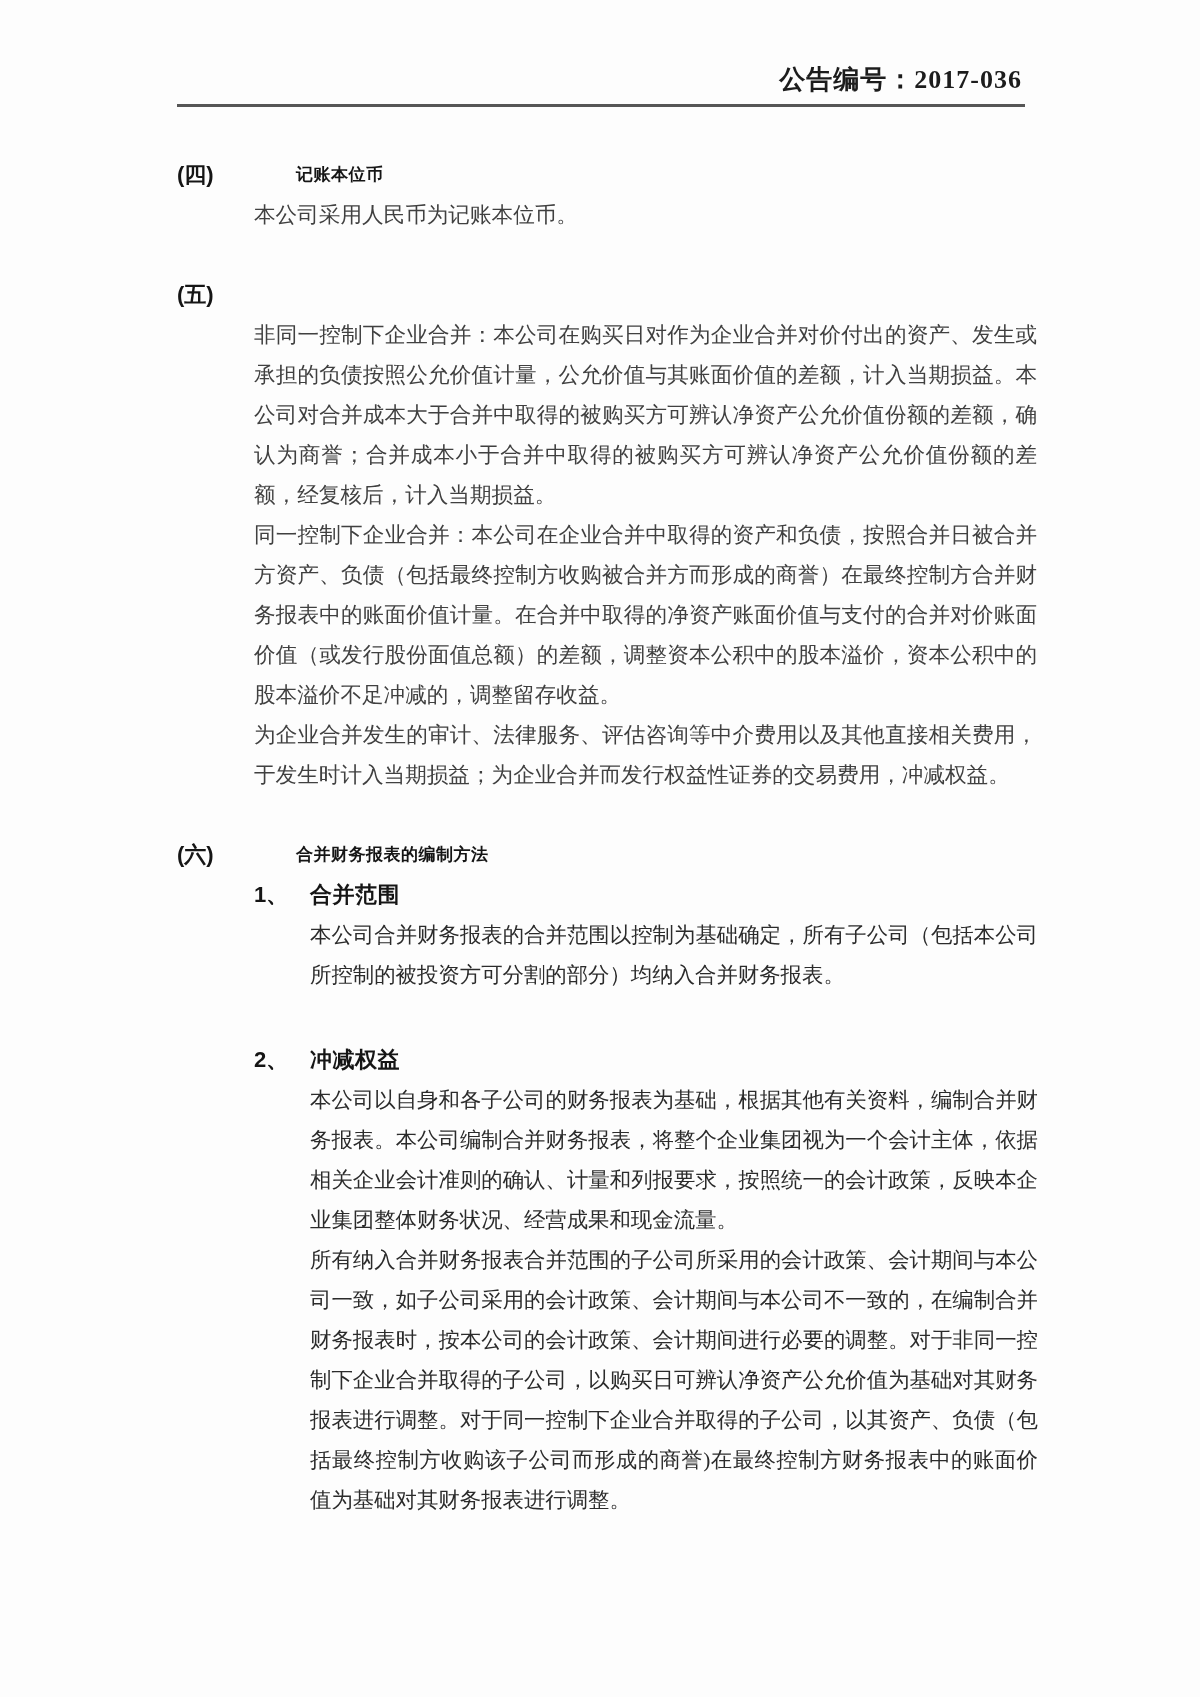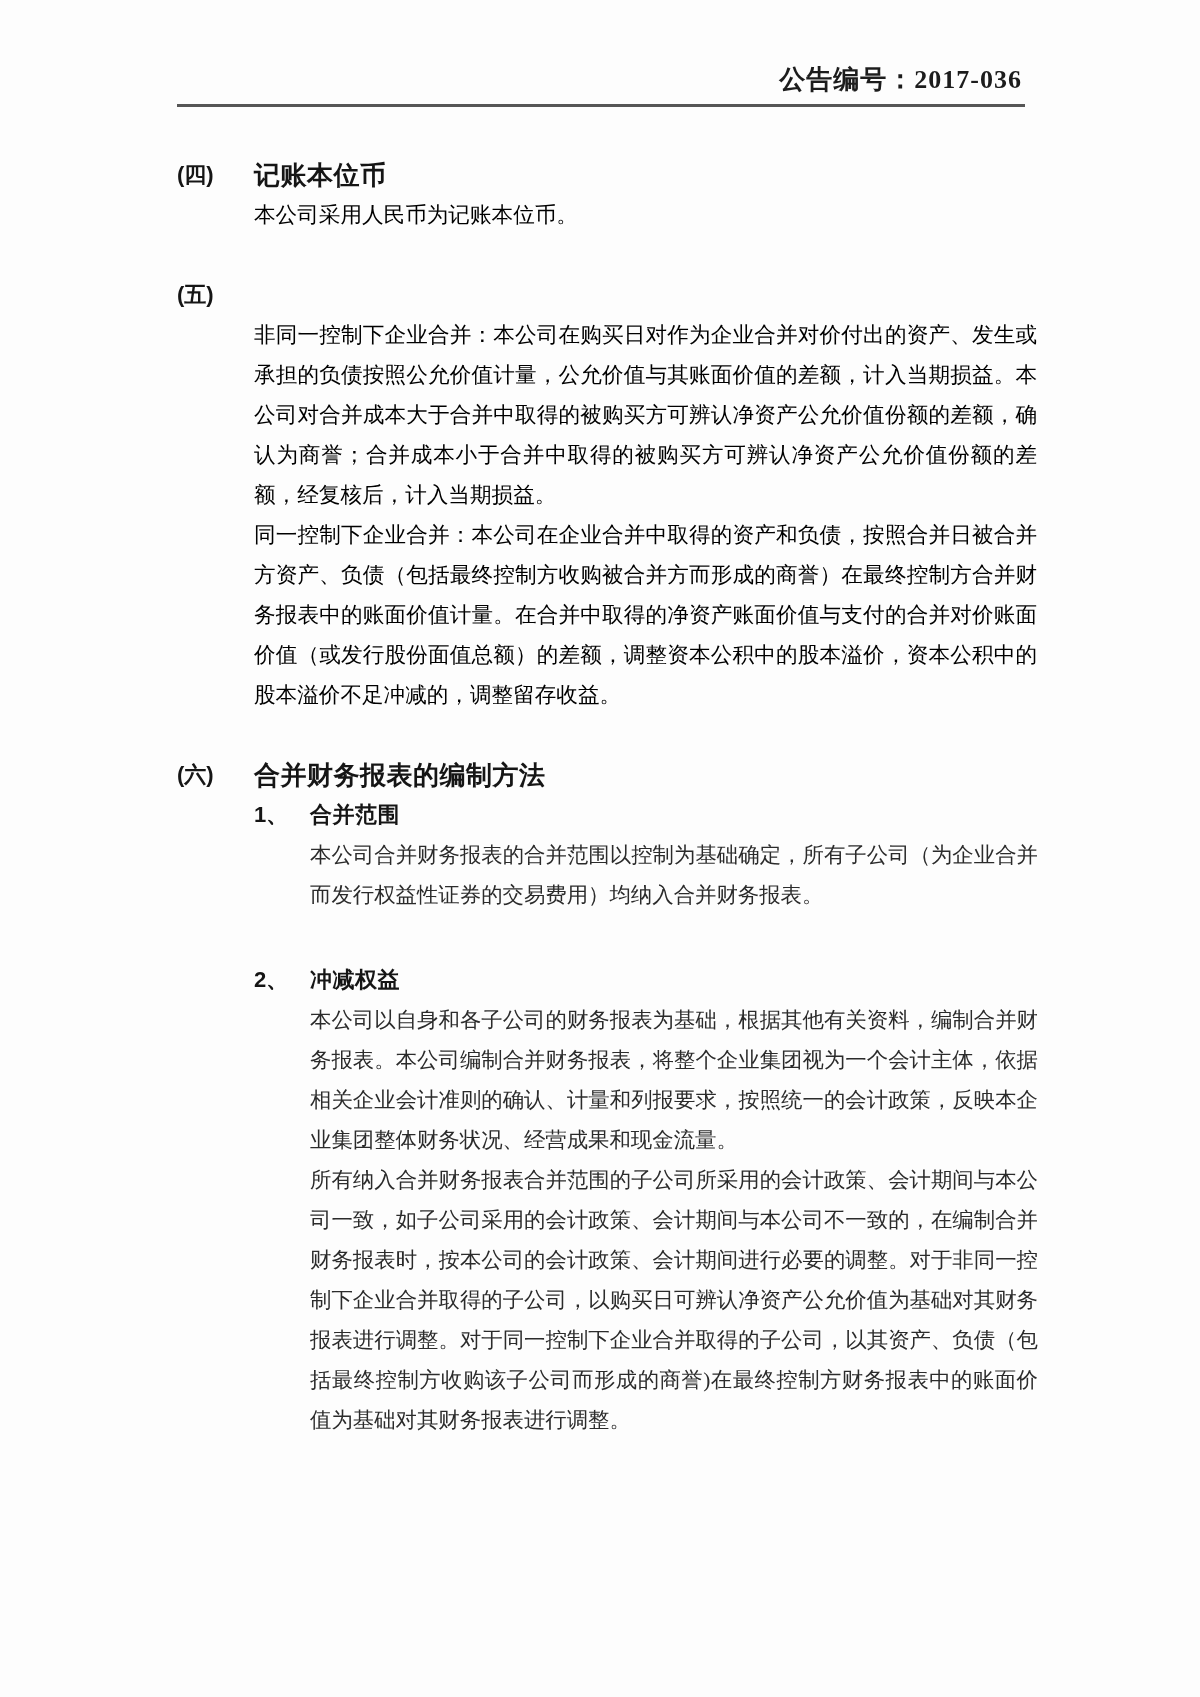--- a/index.html
+++ b/index.html
@@ -28,30 +28,30 @@
   .sec-first { margin-top: 48px; }
 
   .sec-head {
     display: flex;
     line-height: 40px;
     font-weight: bold;
     font-family: "Liberation Sans", "DejaVu Sans", sans-serif;
     color: #151515;
   }
   .sec-label { width: 77px; font-size: 22px; flex: none; }
-  .sec-title { font-size: 26px; letter-spacing: 0.5px; }
+  .sec-title { font-size: 17px; letter-spacing: 0.5px; margin-left: 42px; }
 
   p { margin: 0; }
   .sec-body {
     margin-left: 77px;
     width: 783px;
     font-size: 21.6px;
     line-height: 40px;
     text-align: justify;
-    color: #000000;
+    color: #404040;
   }
 
   .item-head {
     display: flex;
     margin-left: 77px;
     line-height: 40px;
     font-weight: bold;
     font-family: "Liberation Sans", "DejaVu Sans", sans-serif;
     color: #151515;
   }
@@ -85,34 +85,35 @@
       </div>
       <p class="sec-body">本公司采用人民币为记账本位币。</p>
     </div>
 
     <div class="sec">
       <div class="sec-head">
         <span class="sec-label">(五)</span>
       </div>
       <p class="sec-body">非同一控制下企业合并：本公司在购买日对作为企业合并对价付出的资产、发生或承担的负债按照公允价值计量，公允价值与其账面价值的差额，计入当期损益。本公司对合并成本大于合并中取得的被购买方可辨认净资产公允价值份额的差额，确认为商誉；合并成本小于合并中取得的被购买方可辨认净资产公允价值份额的差额，经复核后，计入当期损益。</p>
       <p class="sec-body">同一控制下企业合并：本公司在企业合并中取得的资产和负债，按照合并日被合并方资产、负债（包括最终控制方收购被合并方而形成的商誉）在最终控制方合并财务报表中的账面价值计量。在合并中取得的净资产账面价值与支付的合并对价账面价值（或发行股份面值总额）的差额，调整资本公积中的股本溢价，资本公积中的股本溢价不足冲减的，调整留存收益。</p>
+      <p class="sec-body">为企业合并发生的审计、法律服务、评估咨询等中介费用以及其他直接相关费用，于发生时计入当期损益；为企业合并而发行权益性证券的交易费用，冲减权益。</p>
     </div>
 
     <div class="sec">
       <div class="sec-head">
         <span class="sec-label">(六)</span>
         <span class="sec-title">合并财务报表的编制方法</span>
       </div>
 
       <div class="item">
         <div class="item-head">
           <span class="item-num">1、</span>
           <span class="item-title">合并范围</span>
         </div>
-        <p class="item-body">本公司合并财务报表的合并范围以控制为基础确定，所有子公司（为企业合并而发行权益性证券的交易费用）均纳入合并财务报表。</p>
+        <p class="item-body">本公司合并财务报表的合并范围以控制为基础确定，所有子公司（包括本公司所控制的被投资方可分割的部分）均纳入合并财务报表。</p>
       </div>
 
       <div class="item item-gap">
         <div class="item-head">
           <span class="item-num">2、</span>
           <span class="item-title">冲减权益</span>
         </div>
         <p class="item-body">本公司以自身和各子公司的财务报表为基础，根据其他有关资料，编制合并财务报表。本公司编制合并财务报表，将整个企业集团视为一个会计主体，依据相关企业会计准则的确认、计量和列报要求，按照统一的会计政策，反映本企业集团整体财务状况、经营成果和现金流量。</p>
         <p class="item-body">所有纳入合并财务报表合并范围的子公司所采用的会计政策、会计期间与本公司一致，如子公司采用的会计政策、会计期间与本公司不一致的，在编制合并财务报表时，按本公司的会计政策、会计期间进行必要的调整。对于非同一控制下企业合并取得的子公司，以购买日可辨认净资产公允价值为基础对其财务报表进行调整。对于同一控制下企业合并取得的子公司，以其资产、负债（包括最终控制方收购该子公司而形成的商誉)在最终控制方财务报表中的账面价值为基础对其财务报表进行调整。</p>
       </div>

